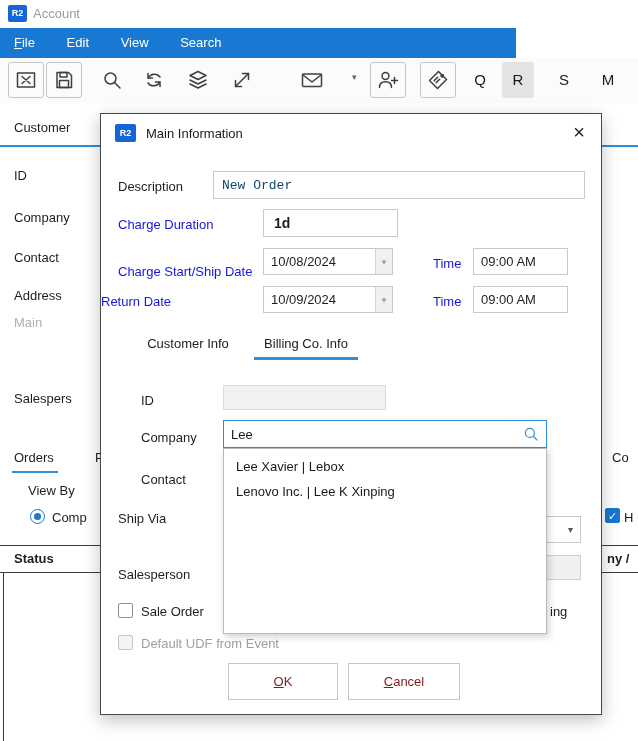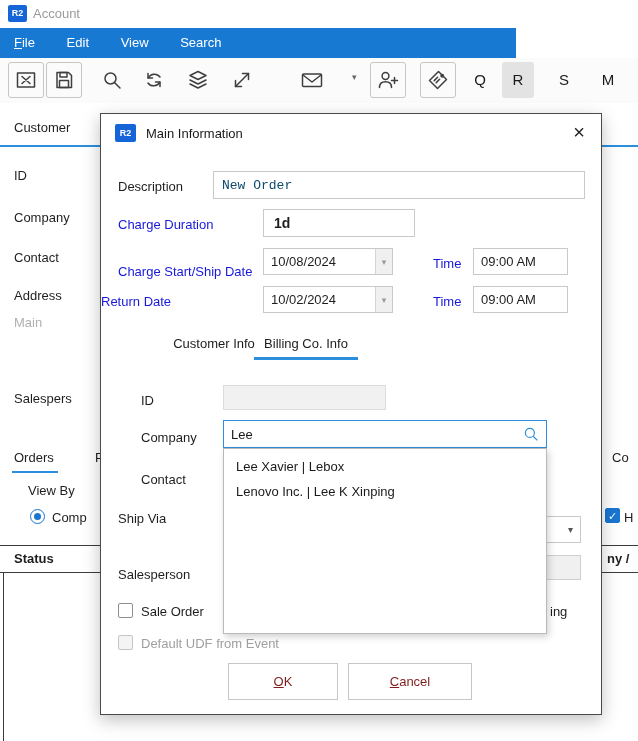--- a/index.html
+++ b/index.html
@@ -88,21 +88,21 @@
   .checkbox { position:absolute; width:15px; height:15px; border:1px solid #8f8f8f; background:#fff; border-radius:2px; }
   .checkbox.disabled { border-color:#c5c5c5; background:#f4f4f4; }
   .lbl-disabled { color:#a0a0a0; }
   .frag-ing { position:absolute; left:449px; top:490px; z-index:1; }
 
   .dlg-btn { position:absolute; top:549px; height:37px; background:#fff; border:1px solid #c6c6c6;
              font-family:"Liberation Sans", sans-serif; font-size:13px; color:#7f1d1d; cursor:default; }
   .dlg-btn span { display:block; }
   .dlg-btn span::first-letter { text-decoration:underline; }
   .btn-ok { left:127px; width:110px; }
-  .btn-cancel { left:247px; width:124px; }
+  .btn-cancel { left:247px; width:112px; }
 </style>
 </head>
 <body>
 
 <div class="screen">
 
   <div class="titlebar">
     <div class="r2logo">R2</div>
     <div class="win-title">Account</div>
   </div>
@@ -213,45 +213,45 @@
 
   <div class="dialog">
     <div class="dlg-logo">R2</div>
     <div class="dlg-title">Main Information</div>
     <div class="dlg-close">×</div>
 
     <div class="dlbl" style="left:17px; top:65px;">Description</div>
     <input class="tinput" style="left: 112px; top: 57px; width: 372px; height: 28px;" value="New Order">
 
     <div class="dlbl lbl-blue" style="left:17px; top:103px;">Charge Duration</div>
-    <div class="box-val" style="left:162px; top:95px; width:152px; height:28px;">
+    <div class="box-val" style="left:162px; top:95px; width:135px; height:28px;">
       <span class="dur-val">1d</span>
     </div>
 
     <div class="dlbl lbl-blue" style="left:17px; top:142px;margin-top:8px;">Charge Start/Ship Date</div>
     <div class="datefield" style="left:162px; top:134px; width:130px; height:27px;">
       <span class="dtext">10/08/2024</span>
       <span class="date-caret">▾</span>
     </div>
     <div class="dlbl lbl-blue" style="left:332px; top:142px;">Time</div>
     <div class="timefield" style="left:372px; top:134px; width:95px; height:27px;">
       <span>09:00 AM</span>
     </div>
 
     <div class="dlbl lbl-blue" style="left:0; top:180px;">Return Date</div>
     <div class="datefield" style="left:162px; top:172px; width:130px; height:27px;">
-      <span class="dtext">10/02/2024</span>
+      <span class="dtext">10/09/2024</span>
       <span class="date-caret">▾</span>
     </div>
     <div class="dlbl lbl-blue" style="left:332px; top:180px;">Time</div>
     <div class="timefield" style="left:372px; top:172px; width:95px; height:27px;">
       <span>09:00 AM</span>
     </div>
 
-    <div class="dlg-tab" style="left:63px; width:100px;">Customer Info</div>
+    <div class="dlg-tab" style="left:37px; width:100px;">Customer Info</div>
     <div class="dlg-tab" style="left:153px; width:104px;">Billing Co. Info</div>
     <div class="dlg-tab-underline"></div>
 
     <div class="dlbl" style="left:40px; top:279px;">ID</div>
     <div class="disabled-input" style="left:122px; top:271px; width:163px; height:25px;"></div>
 
     <div class="dlbl" style="left:40px; top:316px;">Company</div>
     <div class="company-wrap">
       <input value="Lee" style="">
       <svg width="18" height="18" viewBox="0 0 24 24">

